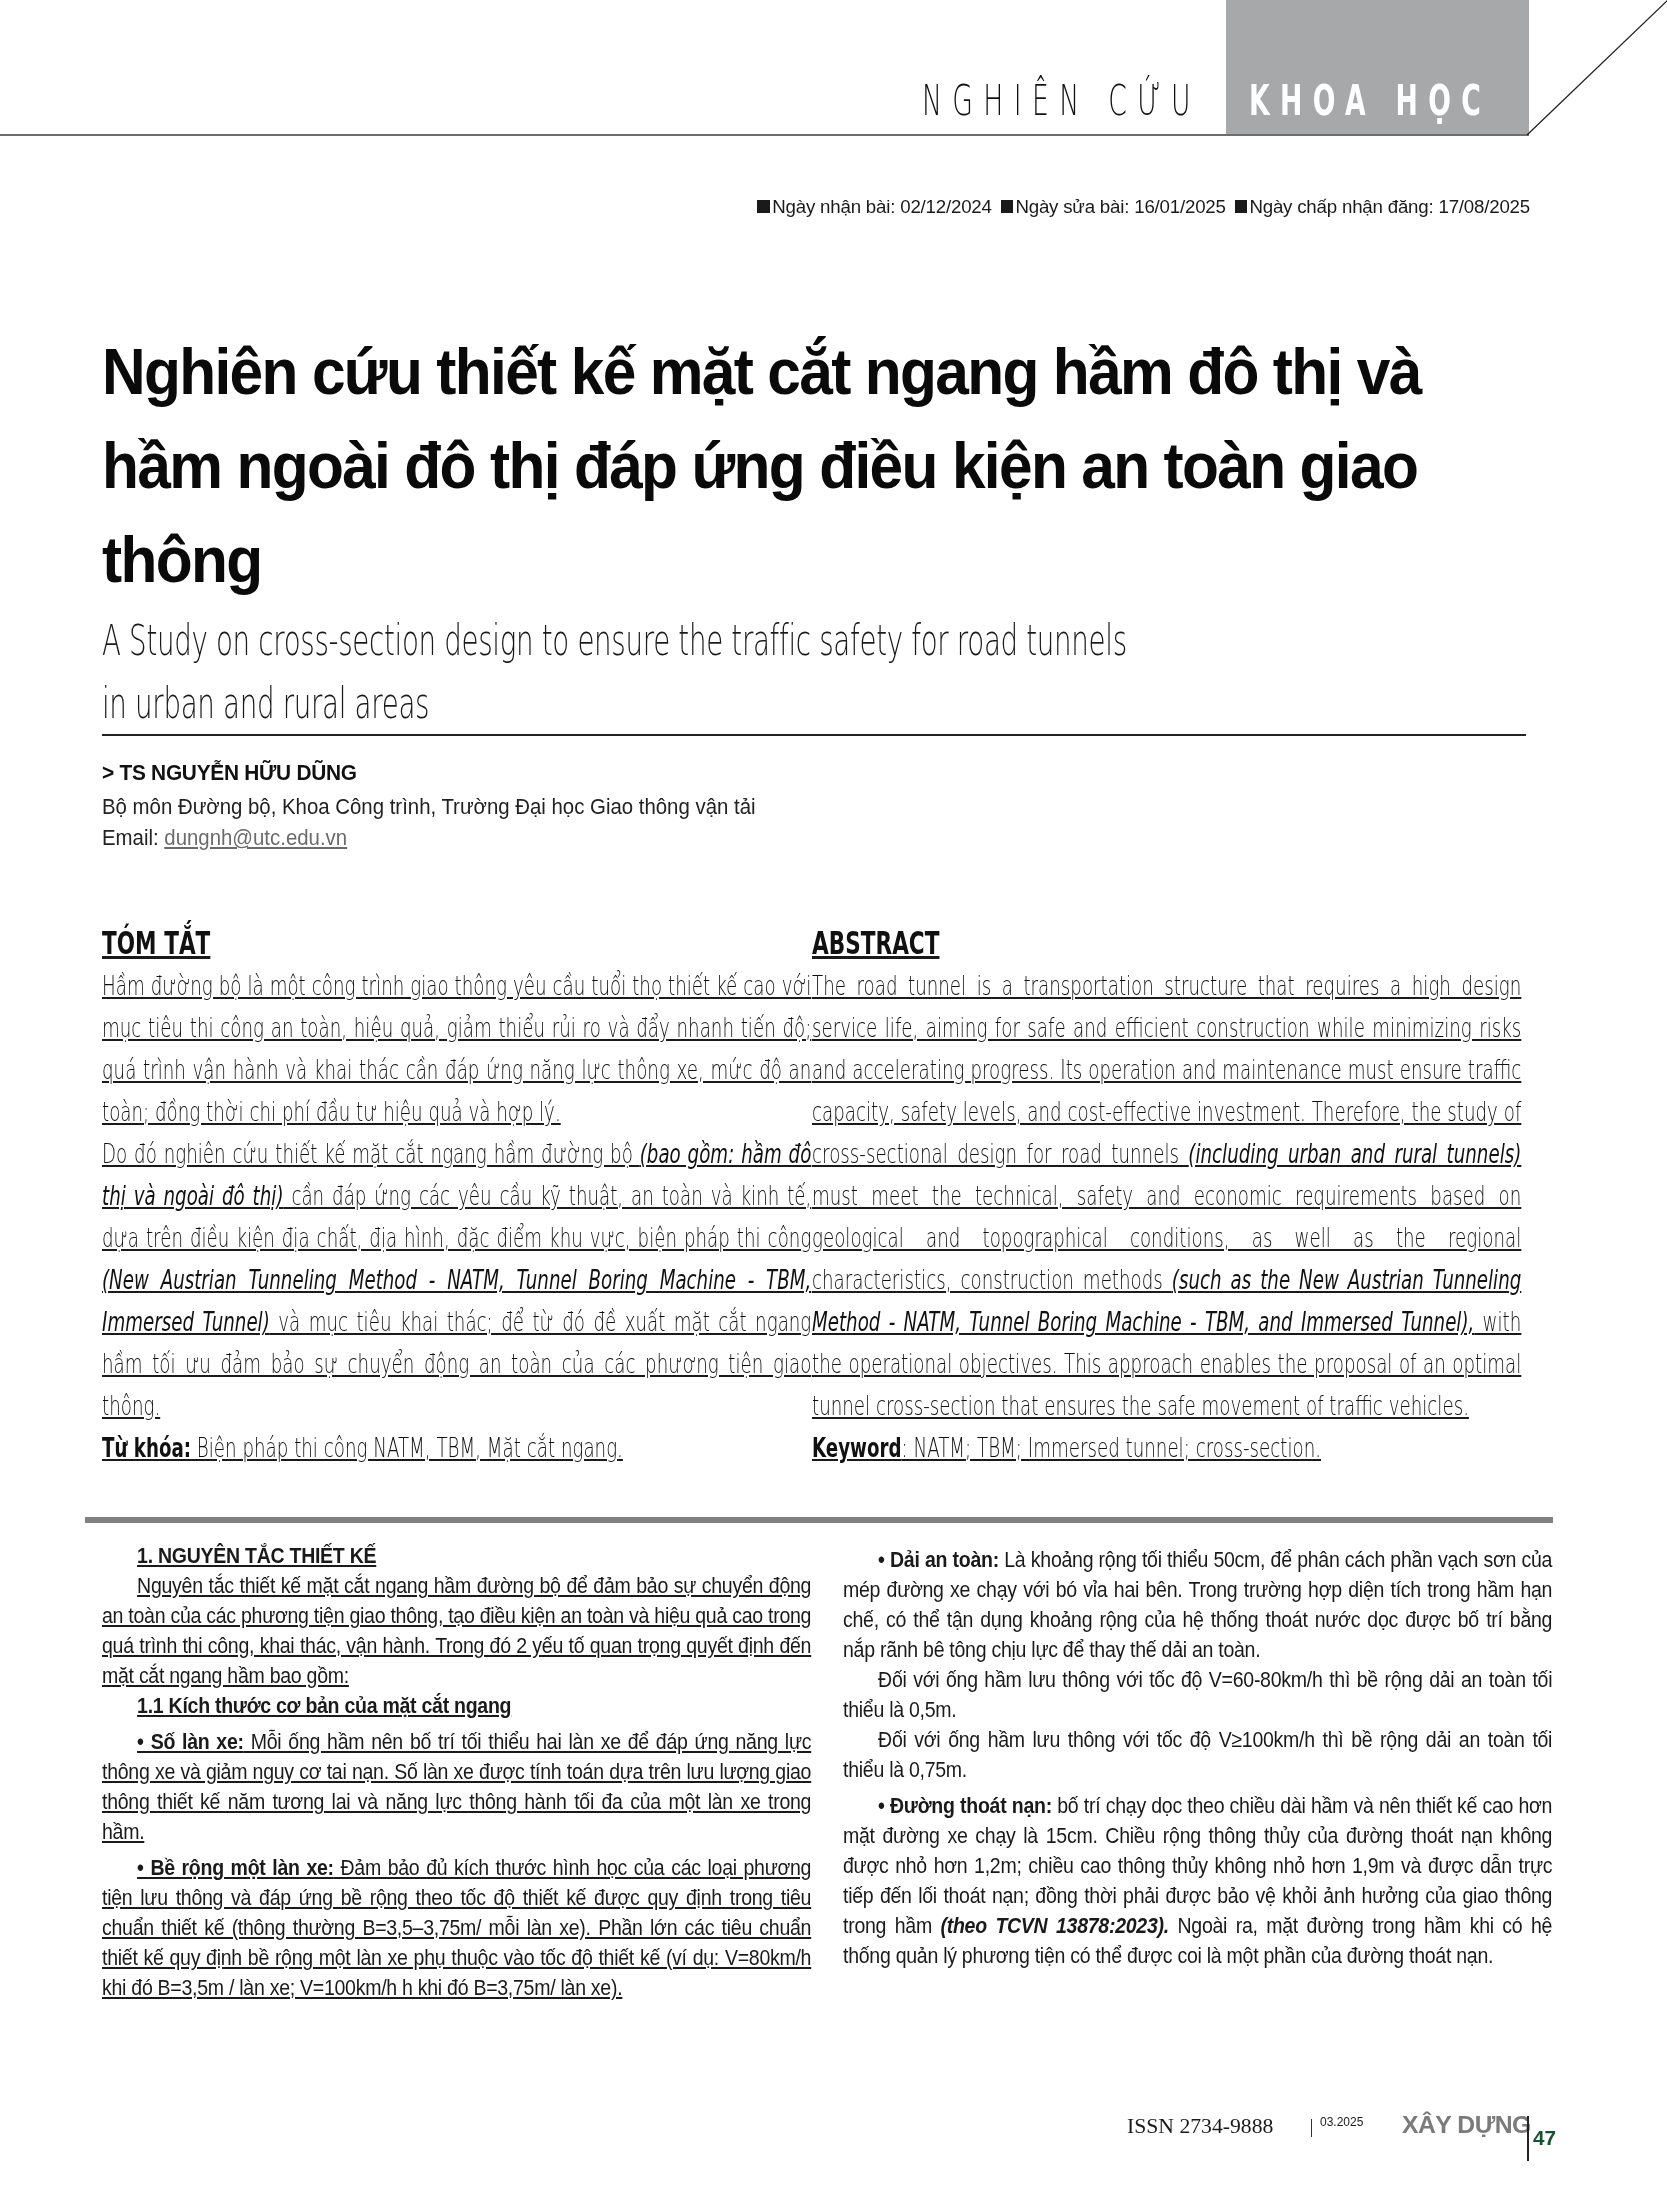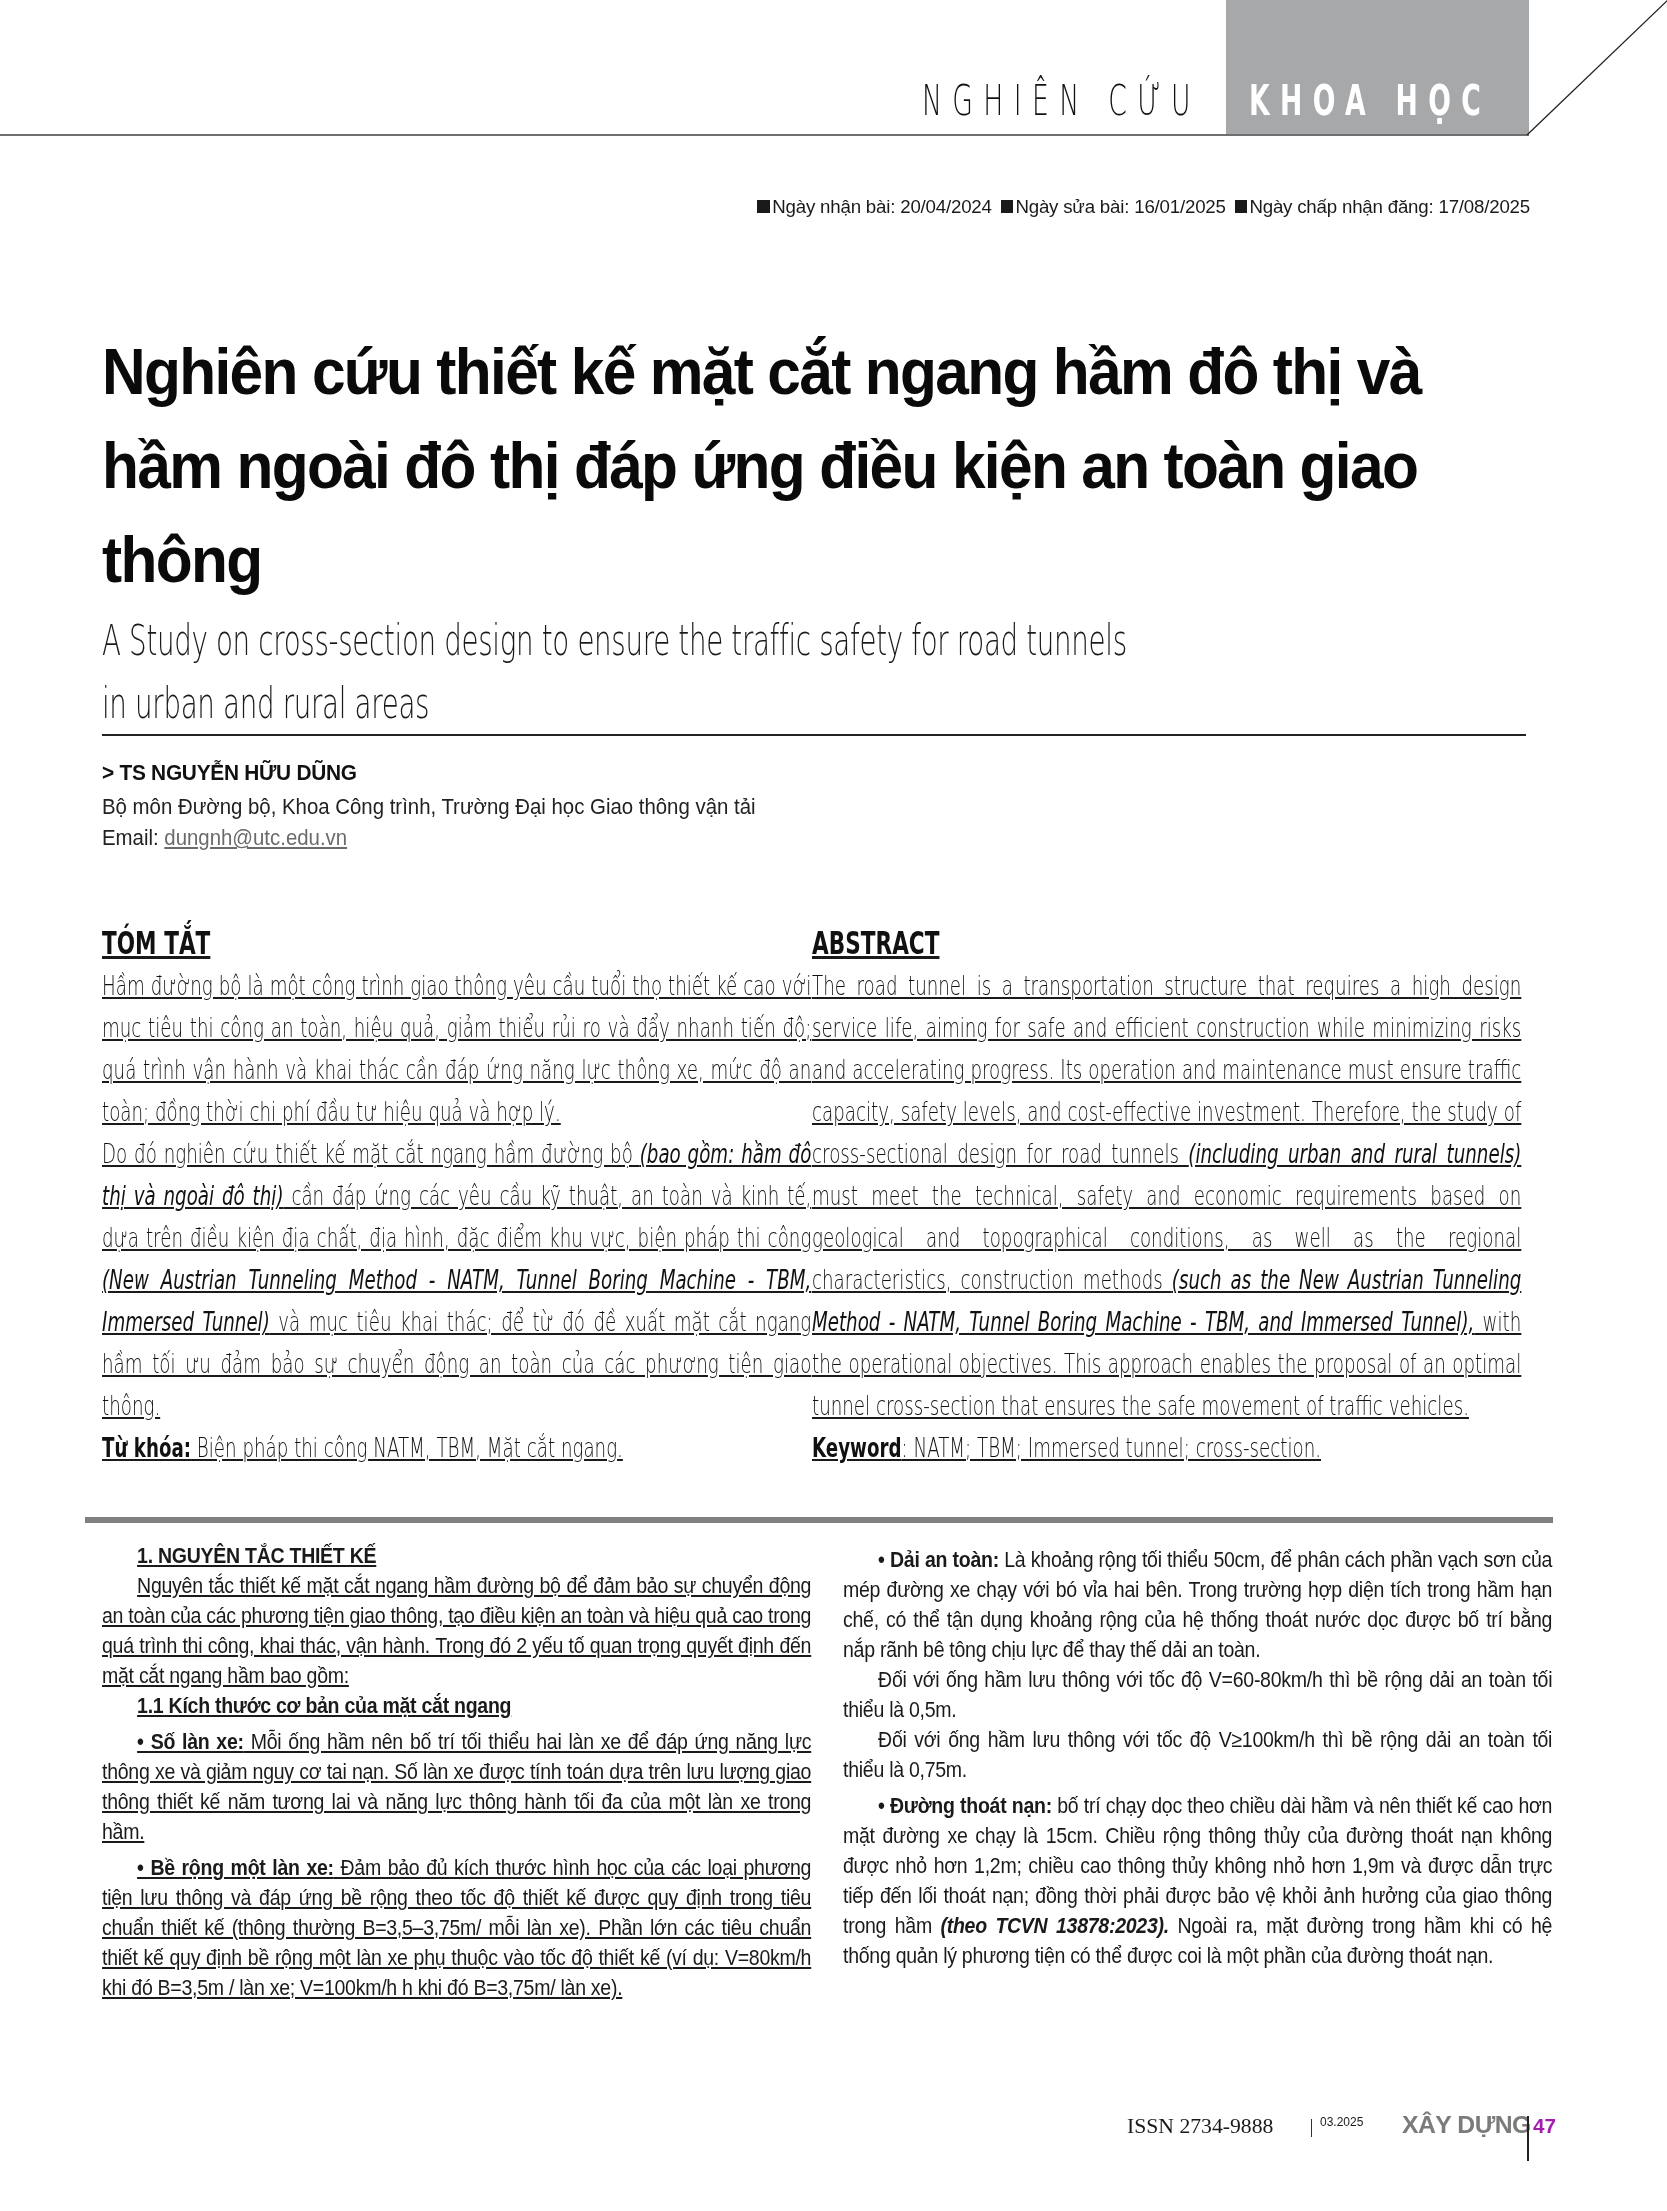--- a/index.html
+++ b/index.html
@@ -54,35 +54,35 @@
   .body-inner .bullet { margin-top: 5.9px; }
   .body-inner b { font-weight: bold; }
 
   
   .footer { position: absolute; top: 2114px; left: 0; width: 1324px; height: 59px; }
   .issn { position: absolute; left: 1127px; top: 0; font-family: "Liberation Serif", serif; font-size: 21.7px; color: #1a1a1a; white-space: nowrap; }
   .f-bar1 { position: absolute; left: 1311px; top: 4.9px; width: 1px; height: 17.7px; background: #333; }
   .f-date { position: absolute; left: 1320px; top: 1px; font-size: 12px; color: #1a1a1a; white-space: nowrap; }
   .f-brand { position: absolute; left: 1402px; top: -2px; font-size: 23.6px; font-weight: bold; color: #7b7b7b; letter-spacing: -0.5px; white-space: nowrap; transform: scaleX(1.05); transform-origin: left top; }
   .f-bar2 { position: absolute; left: 1527px; top: 2px; width: 2px; height: 45px; background: #222; }
-  .f-page { position: absolute; left: 1533px; top: 0px; font-size: 20.7px; font-weight: bold; color: #a21caf; }
+  .f-page { position: absolute; left: 1533px; top: 12px; font-size: 20.7px; font-weight: bold; color: #14532d; }
 </style>
 </head>
 <body>
 
 <div class="hdr-gray"></div>
 <div class="hdr-rule"></div>
 <svg class="hdr-diag" viewBox="0 0 148 140" width="146" height="138">
   <line x1="5" y1="137" x2="148" y2="0" stroke="#222" stroke-width="1.3"></line>
 </svg>
 <div class="hdr-left">NGHIÊN CỨU</div>
 <div class="hdr-right">KHOA HỌC</div>
 
 <div class="dates">
-  <span class="sq"></span><span class="item">Ngày nhận bài: 20/04/2024</span>
+  <span class="sq"></span><span class="item">Ngày nhận bài: 02/12/2024</span>
   <span class="sq"></span><span class="item">Ngày sửa bài: 16/01/2025</span>
   <span class="sq"></span><span>Ngày chấp nhận đăng: 17/08/2025</span>
 </div>
 
 <h1 class="title-vi">Nghiên cứu thiết kế mặt cắt ngang hầm đô thị và hầm ngoài đô thị đáp ứng điều kiện an toàn giao thông</h1>
 <h2 class="title-en">A Study on cross-section design to ensure the traffic safety for road tunnels in urban and rural areas</h2>
 <div class="title-rule"></div>
 
 <div class="author">&gt; TS NGUYỄN HỮU DŨNG</div>
 <div class="affil">Bộ môn Đường bộ, Khoa Công trình, Trường Đại học Giao thông vận tải</div>

